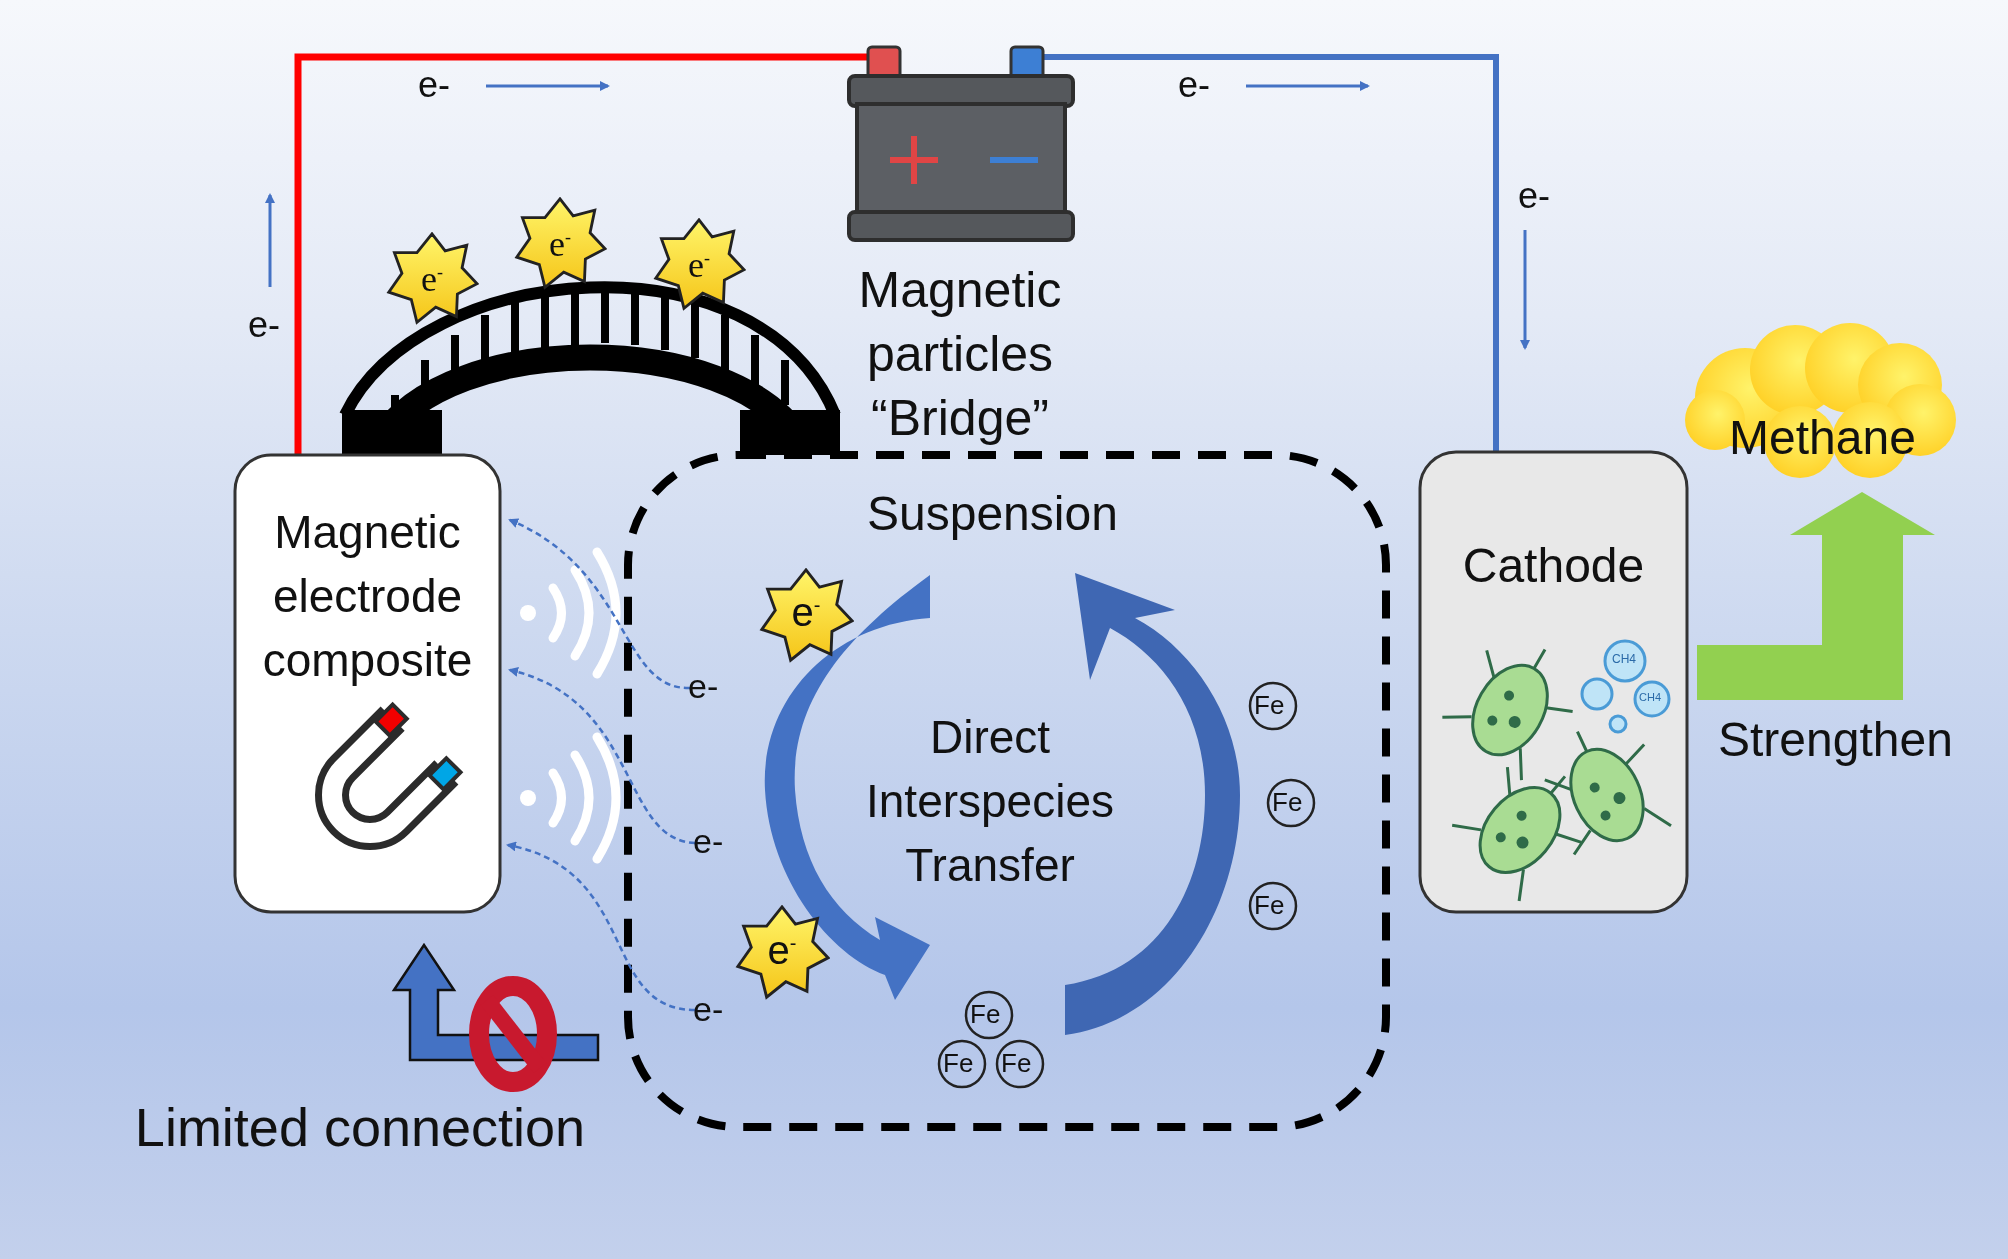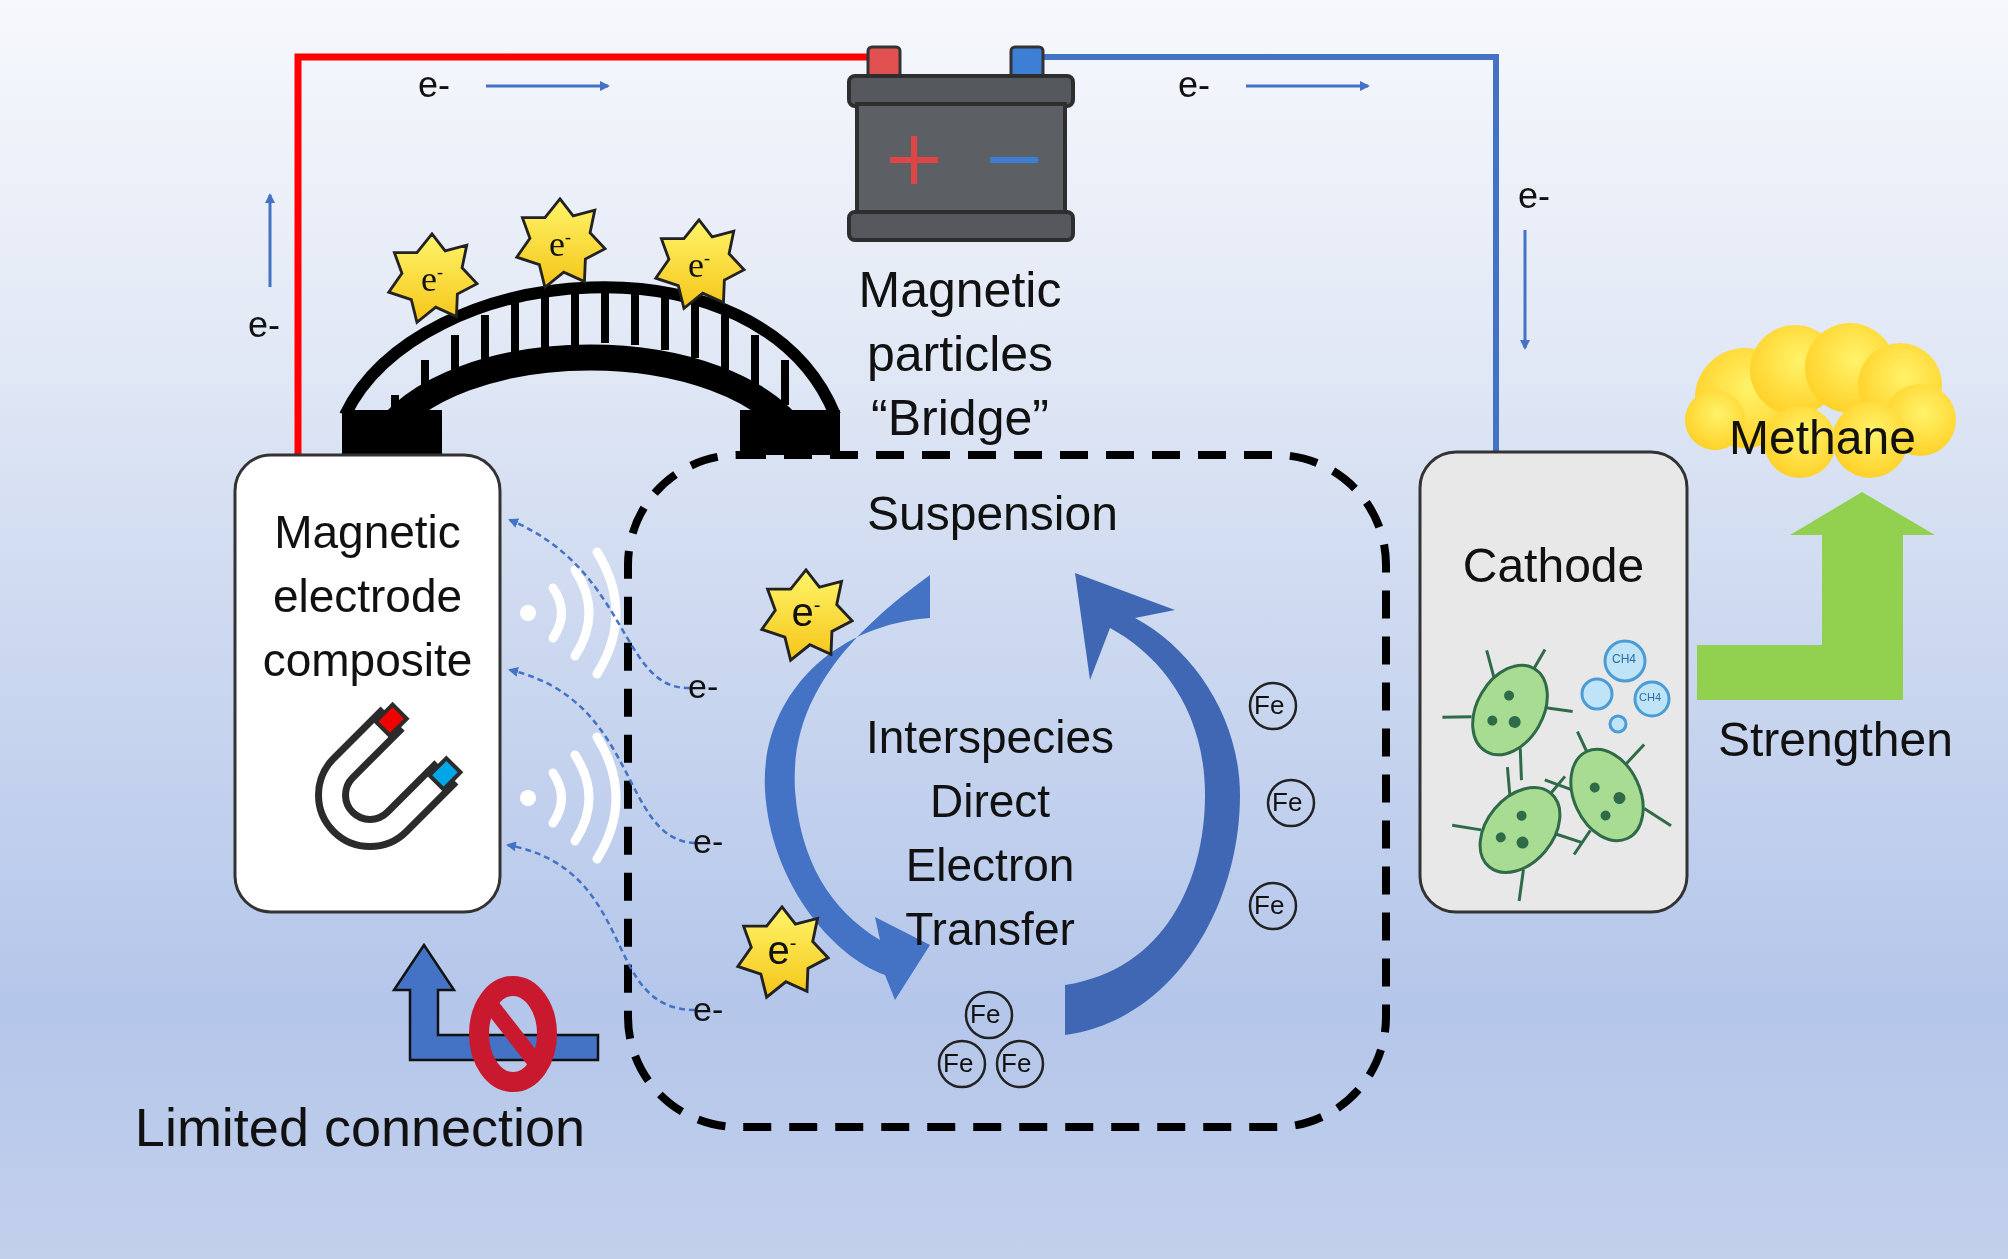--- a/index.html
+++ b/index.html
@@ -194,23 +194,22 @@
   <div>electrode</div>
   <div>composite</div>
 </div>
 
 <div class="lbl" style="left:688px;top:667px;font-size:34px;">e-</div>
 <div class="lbl" style="left:693px;top:822px;font-size:34px;">e-</div>
 <div class="lbl" style="left:693px;top:990px;font-size:34px;">e-</div>
 
 <div class="lbl" style="left:867px;top:486px;font-size:48px;">Suspension</div>
 <div class="lbl" style="left:840px;top:705px;width:300px;font-size:46px;line-height:64px;">
+  <div>Direct</div>
   <div>Interspecies</div>
-  <div>Direct</div>
-  <div>Electron</div>
   <div>Transfer</div>
 </div>
 <div class="lbl" style="left:1254px;top:690px;font-size:26px;">Fe</div>
 <div class="lbl" style="left:1272px;top:787px;font-size:26px;">Fe</div>
 <div class="lbl" style="left:1254px;top:890px;font-size:26px;">Fe</div>
 <div class="lbl" style="left:970px;top:999px;font-size:26px;">Fe</div>
 <div class="lbl" style="left:943px;top:1048px;font-size:26px;">Fe</div>
 <div class="lbl" style="left:1001px;top:1048px;font-size:26px;">Fe</div>
 
 <div class="lbl" style="left:1420px;top:538px;width:267px;font-size:48px;">Cathode</div>

